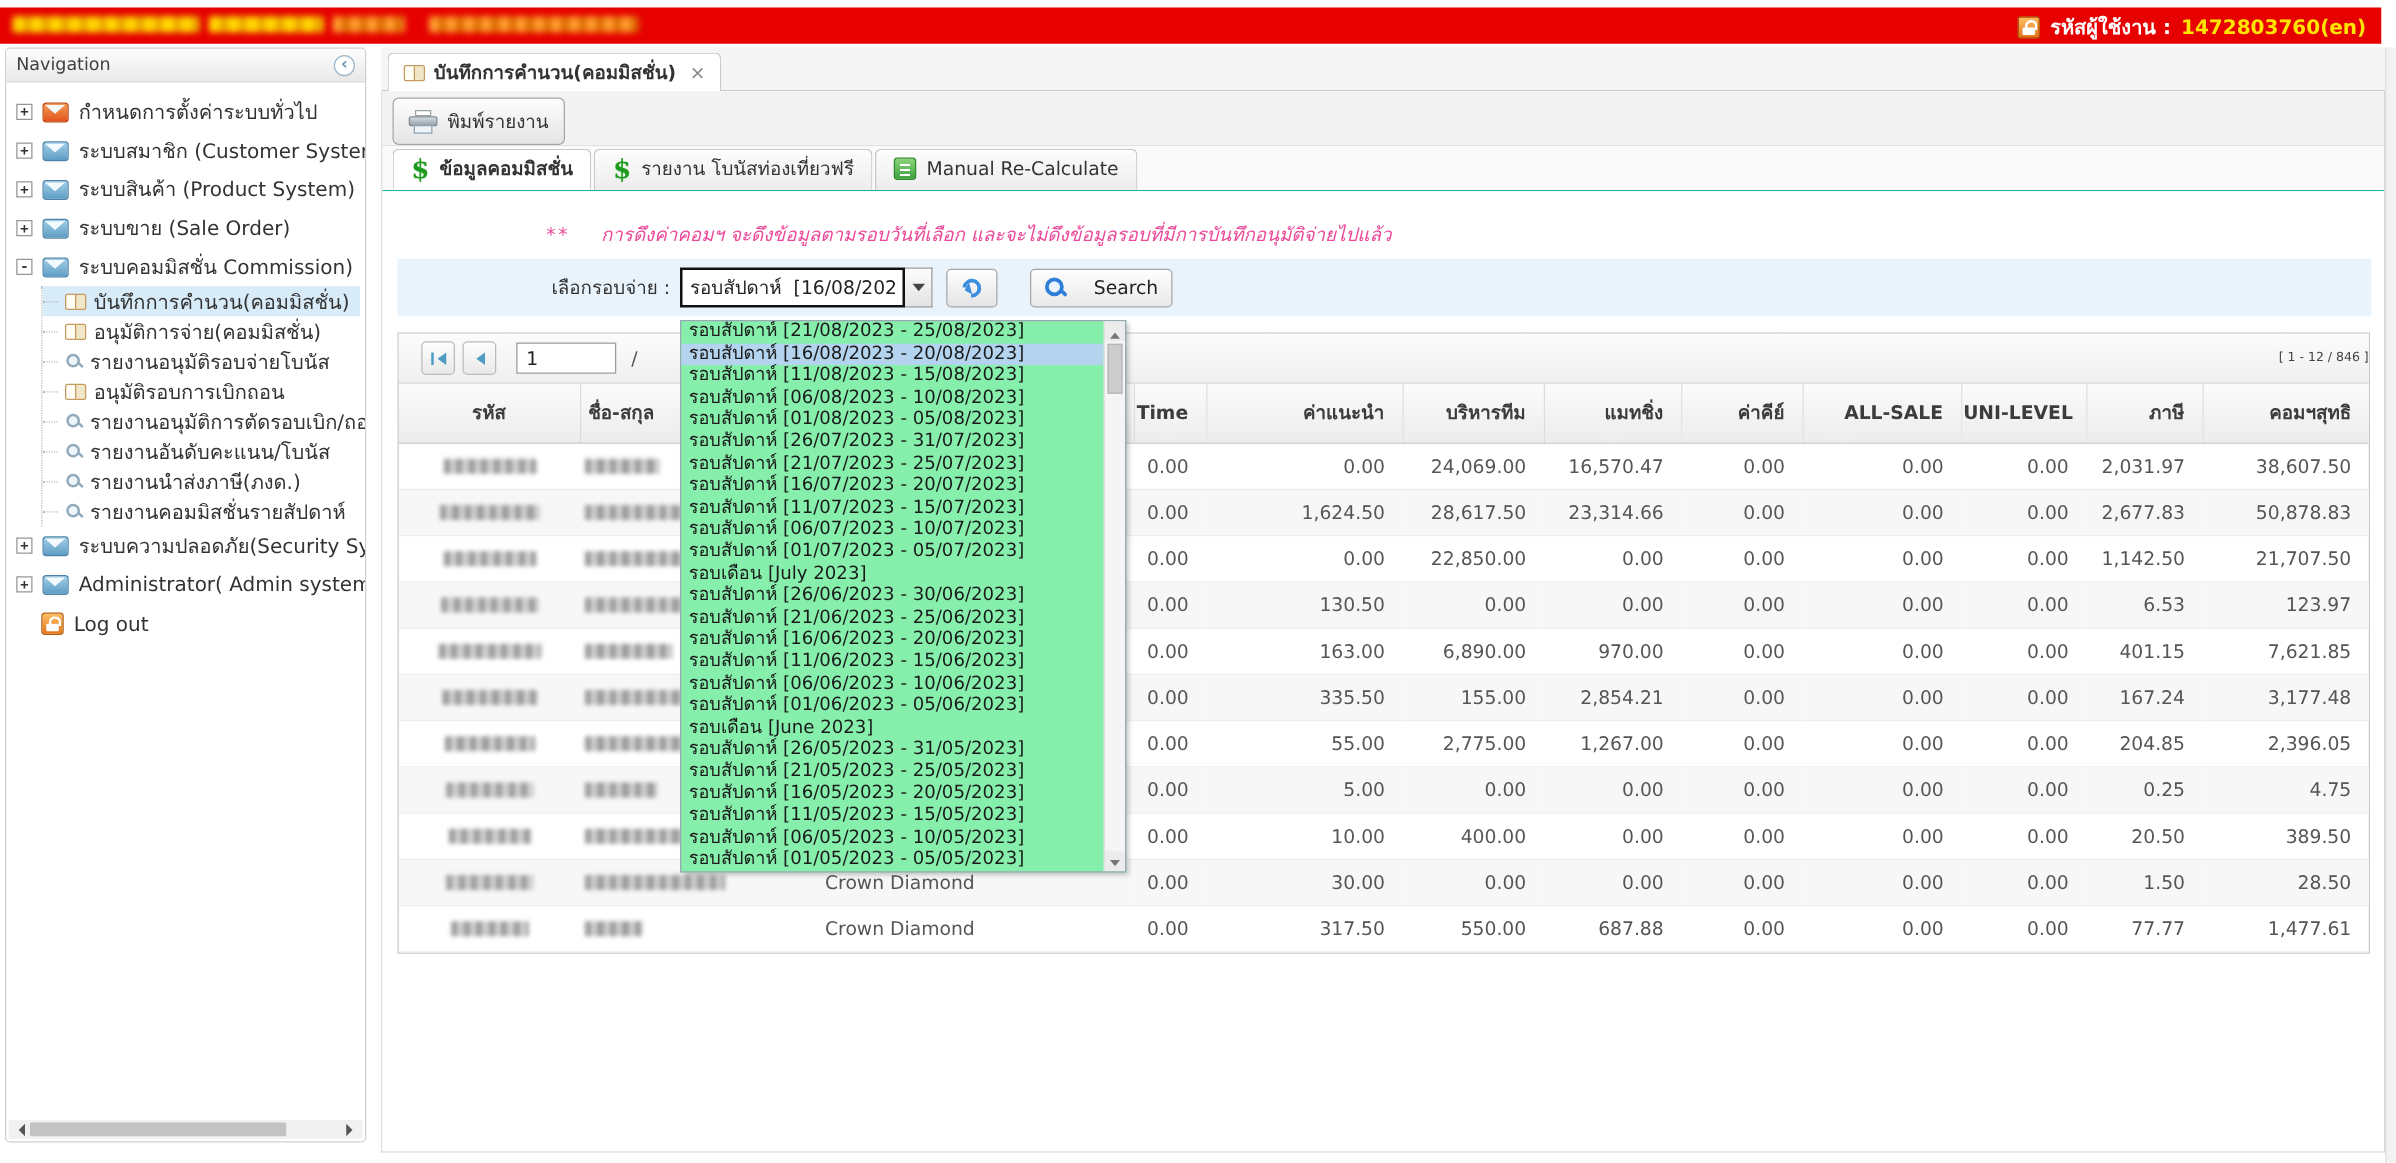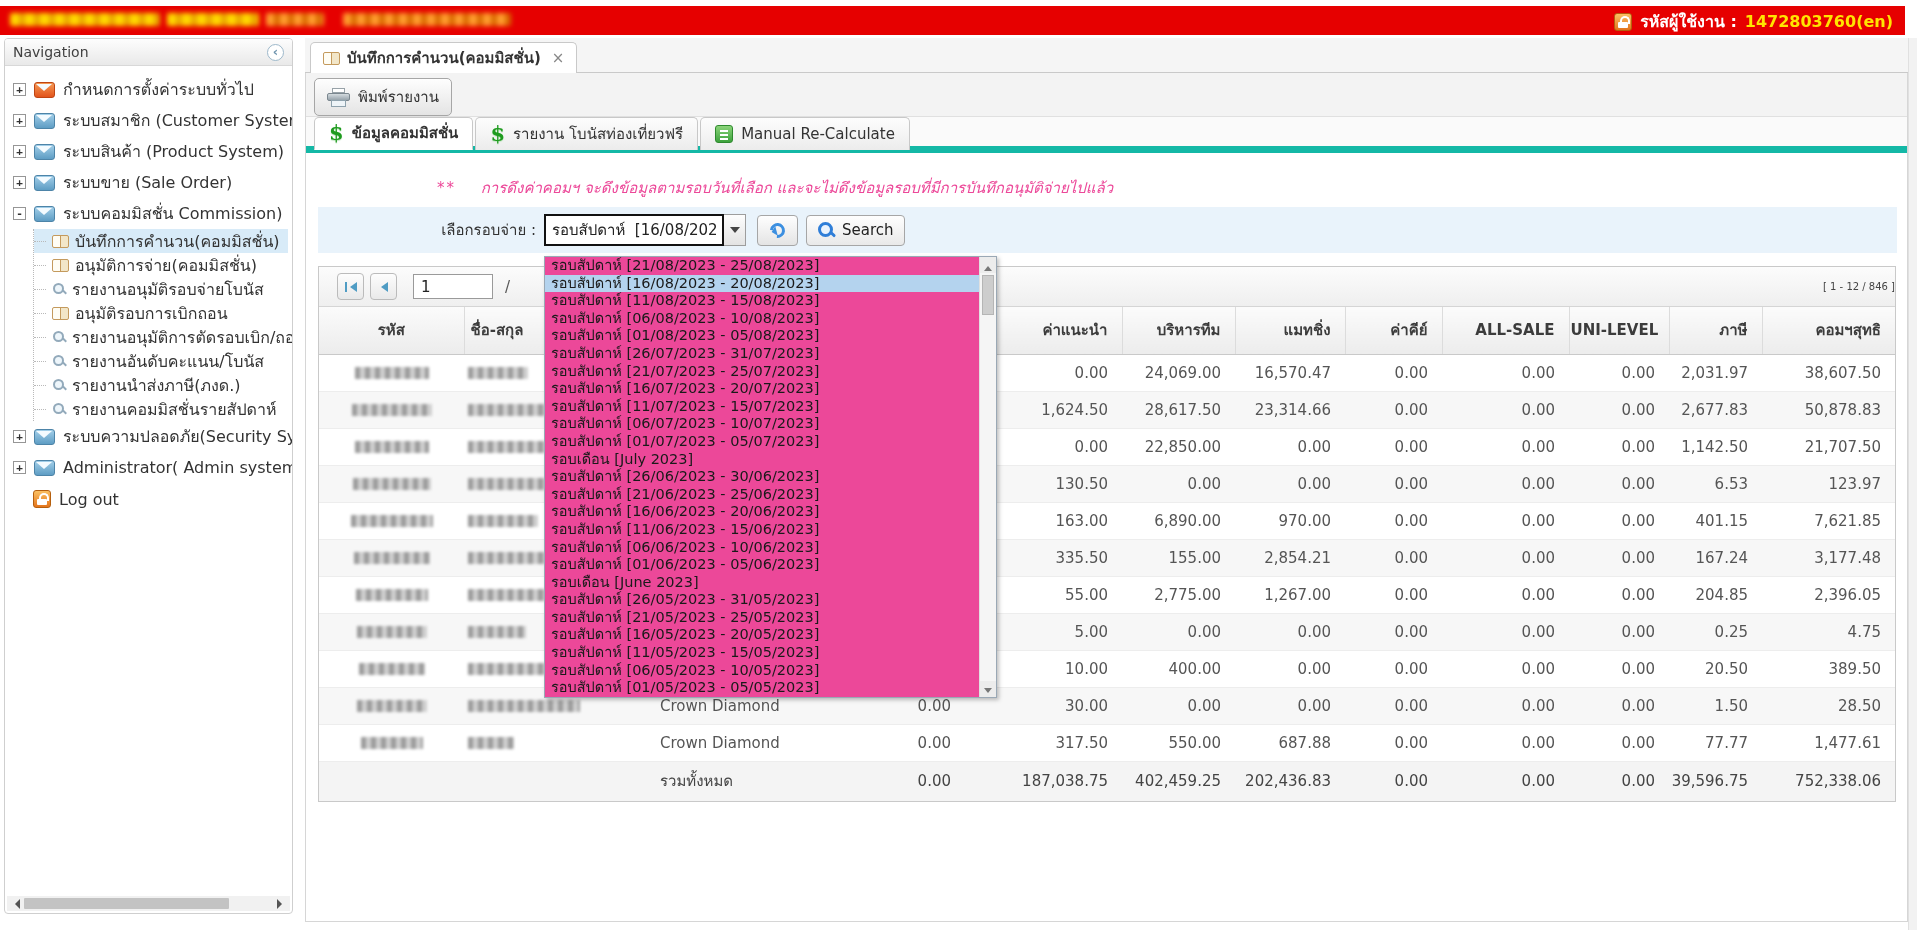--- a/index.html
+++ b/index.html
@@ -86,44 +86,44 @@
   .doctabs{position:absolute;left:0;top:0;right:0;height:35px;background:#f5f5f5;border-bottom:1px solid #c9c9c9;}
   .doctab{position:absolute;left:5px;top:4px;height:32px;background:#fff;border:1px solid #c9c9c9;
     border-bottom-color:#fff;border-radius:5px 5px 0 0;display:flex;align-items:center;gap:7px;
     padding:0 12px;font-size:15px;font-weight:bold;color:#333;cursor:pointer;}
   .doctab-close{color:#888;font-weight:normal;font-size:15px;margin-left:4px;cursor:pointer;}
   .mainbody{position:absolute;left:0;top:35px;right:0;bottom:0;border:1px solid #d6d6d6;border-top:none;background:#fff;}
   .toolbar{position:absolute;left:0;top:0;right:0;height:44px;background:#f3f3f3;border-bottom:1px solid #e0e0e0;}
   .btn-print{position:absolute;left:8px;top:5px;display:flex;align-items:center;gap:8px;padding:6px 12px;
     border:1px solid #a6a6a6;border-radius:5px;background:linear-gradient(#fefefe,#e4e4e4);
     font-size:15px;color:#333;cursor:pointer;font-family:inherit;}
-  .tabstrip{position:absolute;left:0;top:44px;right:0;height:36px;border-bottom:7px solid #14b8a6;background:#fafafa;
-    display:flex;align-items:flex-start;padding-left:8px;}
+  .tabstrip{position:absolute;left:0;top:44px;right:0;height:36px;border-bottom:1px solid #14b8a6;background:#fafafa;
+    display:flex;align-items:center;padding-left:8px;}
   .tab{display:flex;align-items:center;gap:8px;padding:5px 14px 6px;border:1px solid #c8c8c8;border-bottom:none;
     border-radius:5px 5px 0 0;background:linear-gradient(#fdfdfd,#ececec);font-size:15px;color:#333;
     margin-right:2px;margin-bottom:-1px;height:33px;cursor:pointer;}
   .tab.active{background:#fff;font-weight:bold;border-bottom:1px solid #fff;}
   .content{position:absolute;left:0;top:80px;right:0;bottom:0;background:#fff;}
 
   .warning{position:absolute;top:23px;left:131px;color:#ec4899;font-size:15px;white-space:nowrap;font-style:italic;}
   .warning .w-star{margin-right:20px;letter-spacing:2px;}
 
   .filterbar{position:absolute;top:54px;left:12px;right:10px;height:46px;background:#e9f3fb;
     display:flex;align-items:center;font-size:15px;color:#333;}
   .f-label{display:inline-block;width:115px;margin-left:103px;text-align:right;white-space:nowrap;}
   .combo{display:flex;margin-left:8px;height:32px;}
   .combo-input{width:180px;height:32px;border:2px solid #111;padding:0 6px;font-size:15px;
     font-family:inherit;color:#222;background:#fff;}
   .combo-arrow{width:22px;height:32px;border:1px solid #9d9d9d;border-left:none;background:linear-gradient(#fdfdfd,#e3e3e3);
     display:flex;align-items:center;justify-content:center;cursor:pointer;}
   .combo-arrow::before{content:"";border:5px solid transparent;border-top:6px solid #444;margin-top:5px;}
   .btn-refresh{margin-left:11px;width:41px;height:31px;border:1px solid #a6a6a6;border-radius:4px;
     background:linear-gradient(#fefefe,#e4e4e4);display:flex;align-items:center;justify-content:center;cursor:pointer;}
-  .btn-search{margin-left:8px;height:31px;padding:0 10px;border:1px solid #a6a6a6;border-radius:4px;
-    background:linear-gradient(#fefefe,#e9e9e9);display:flex;align-items:center;gap:7px;font-size:15px;color:#222;
+  .btn-search{margin-left:26px;height:31px;padding:0 10px;border:1px solid #a6a6a6;border-radius:4px;
+    background:linear-gradient(#fefefe,#e9e9e9);display:flex;align-items:center;gap:22px;font-size:15px;color:#222;
     cursor:pointer;font-family:inherit;text-align:center;}
   .f-hint{margin-left:9px;white-space:nowrap;}
 
   
   .grid{position:absolute;top:113px;left:12px;width:1578px;border:1px solid #c9c9c9;background:#fff;}
   .pagebar{position:relative;height:40px;background:linear-gradient(#fcfcfc,#efefef);border-bottom:1px solid #d5d5d5;
     display:flex;align-items:center;padding-left:18px;}
   .pgbtn{width:27px;height:27px;border:1px solid #bbb;border-radius:4px;background:linear-gradient(#fdfdfd,#e9e9e9);
     display:flex;align-items:center;justify-content:center;margin-right:6px;cursor:pointer;}
   .tri-left{width:0;height:0;border:5px solid transparent;border-right:7px solid #4f9cc4;margin-left:-3px;}
@@ -139,21 +139,21 @@
   table.data td{height:37px;border-bottom:1px solid #ededed;font-size:15px;color:#555;white-space:nowrap;overflow:hidden;}
   table.data tbody tr:nth-child(even){background:#f7f7f7;}
   th.num,td.num{text-align:right;padding-right:14px;}
   th.c0{text-align:center;} th.c1{text-align:left;padding-left:6px;}
   td.code{text-align:center;} td.name{padding-left:4px;} td.rank{padding-left:8px;color:#444;}
   .gchip{display:inline-block;height:12px;border-radius:1px;filter:blur(1.8px);vertical-align:middle;
     background:repeating-linear-gradient(90deg,#9c9c9c 0 5px,#cfcfcf 5px 10px);}
   tr.totalrow td{background:#f4f4f4;border-top:1px solid #c9c9c9;border-bottom:none;color:#444;height:40px;}
 
   
-  .dropdown{position:absolute;left:238px;top:103px;width:453px;height:442px;background:#ec4899;
+  .dropdown{position:absolute;left:238px;top:103px;width:357px;height:442px;background:#86efac;
     border:1px solid #9aa8b5;box-shadow:2px 2px 4px rgba(0,0,0,.25);z-index:50;overflow:hidden;}
   .dd-items{position:absolute;left:0;top:0;right:17px;bottom:0;overflow:hidden;}
   .dd-item{height:17.6px;line-height:17.6px;font-size:14.5px;color:#1a1a1a;padding-left:6px;white-space:nowrap;cursor:pointer;}
   .dd-item.selected{background:#b4d3ee;}
   .dd-scroll{position:absolute;right:0;top:0;bottom:0;width:17px;background:#f5f5f5;border-left:1px solid #e0e0e0;}
   .dd-up,.dd-down{position:absolute;left:0;right:0;height:16px;background:#ececec;}
   .dd-up{top:0;} .dd-down{bottom:0;}
   .dd-up::before{content:"";position:absolute;left:4px;top:5px;border:4px solid transparent;border-bottom:5px solid #777;}
   .dd-down::before{content:"";position:absolute;left:4px;top:7px;border:4px solid transparent;border-top:5px solid #777;}
   .dd-thumb{position:absolute;left:2px;right:2px;top:18px;height:40px;background:#cdcdcd;border:1px solid #b5b5b5;}
@@ -520,34 +520,20 @@
                 <td class="rank">Crown Diamond</td>
                 <td class="num">0.00</td>
                 <td class="num">317.50</td>
                 <td class="num">550.00</td>
                 <td class="num">687.88</td>
                 <td class="num">0.00</td>
                 <td class="num">0.00</td>
                 <td class="num">0.00</td>
                 <td class="num">77.77</td>
                 <td class="num">1,477.61</td>
-              </tr>
-              <tr class="totalrow">
-                <td></td>
-                <td></td>
-                <td class="rank">รวมทั้งหมด</td>
-                <td class="num">0.00</td>
-                <td class="num">187,038.75</td>
-                <td class="num">402,459.25</td>
-                <td class="num">202,436.83</td>
-                <td class="num">0.00</td>
-                <td class="num">0.00</td>
-                <td class="num">0.00</td>
-                <td class="num">39,596.75</td>
-                <td class="num">752,338.06</td>
               </tr>
             </tbody>
         </table>
       </div>
 
       <div class="dropdown">
         <div class="dd-items" id="dd-items">
             <div class="dd-item">รอบสัปดาห์  [21/08/2023 - 25/08/2023]</div>
             <div class="dd-item selected">รอบสัปดาห์  [16/08/2023 - 20/08/2023]</div>
             <div class="dd-item">รอบสัปดาห์  [11/08/2023 - 15/08/2023]</div>

